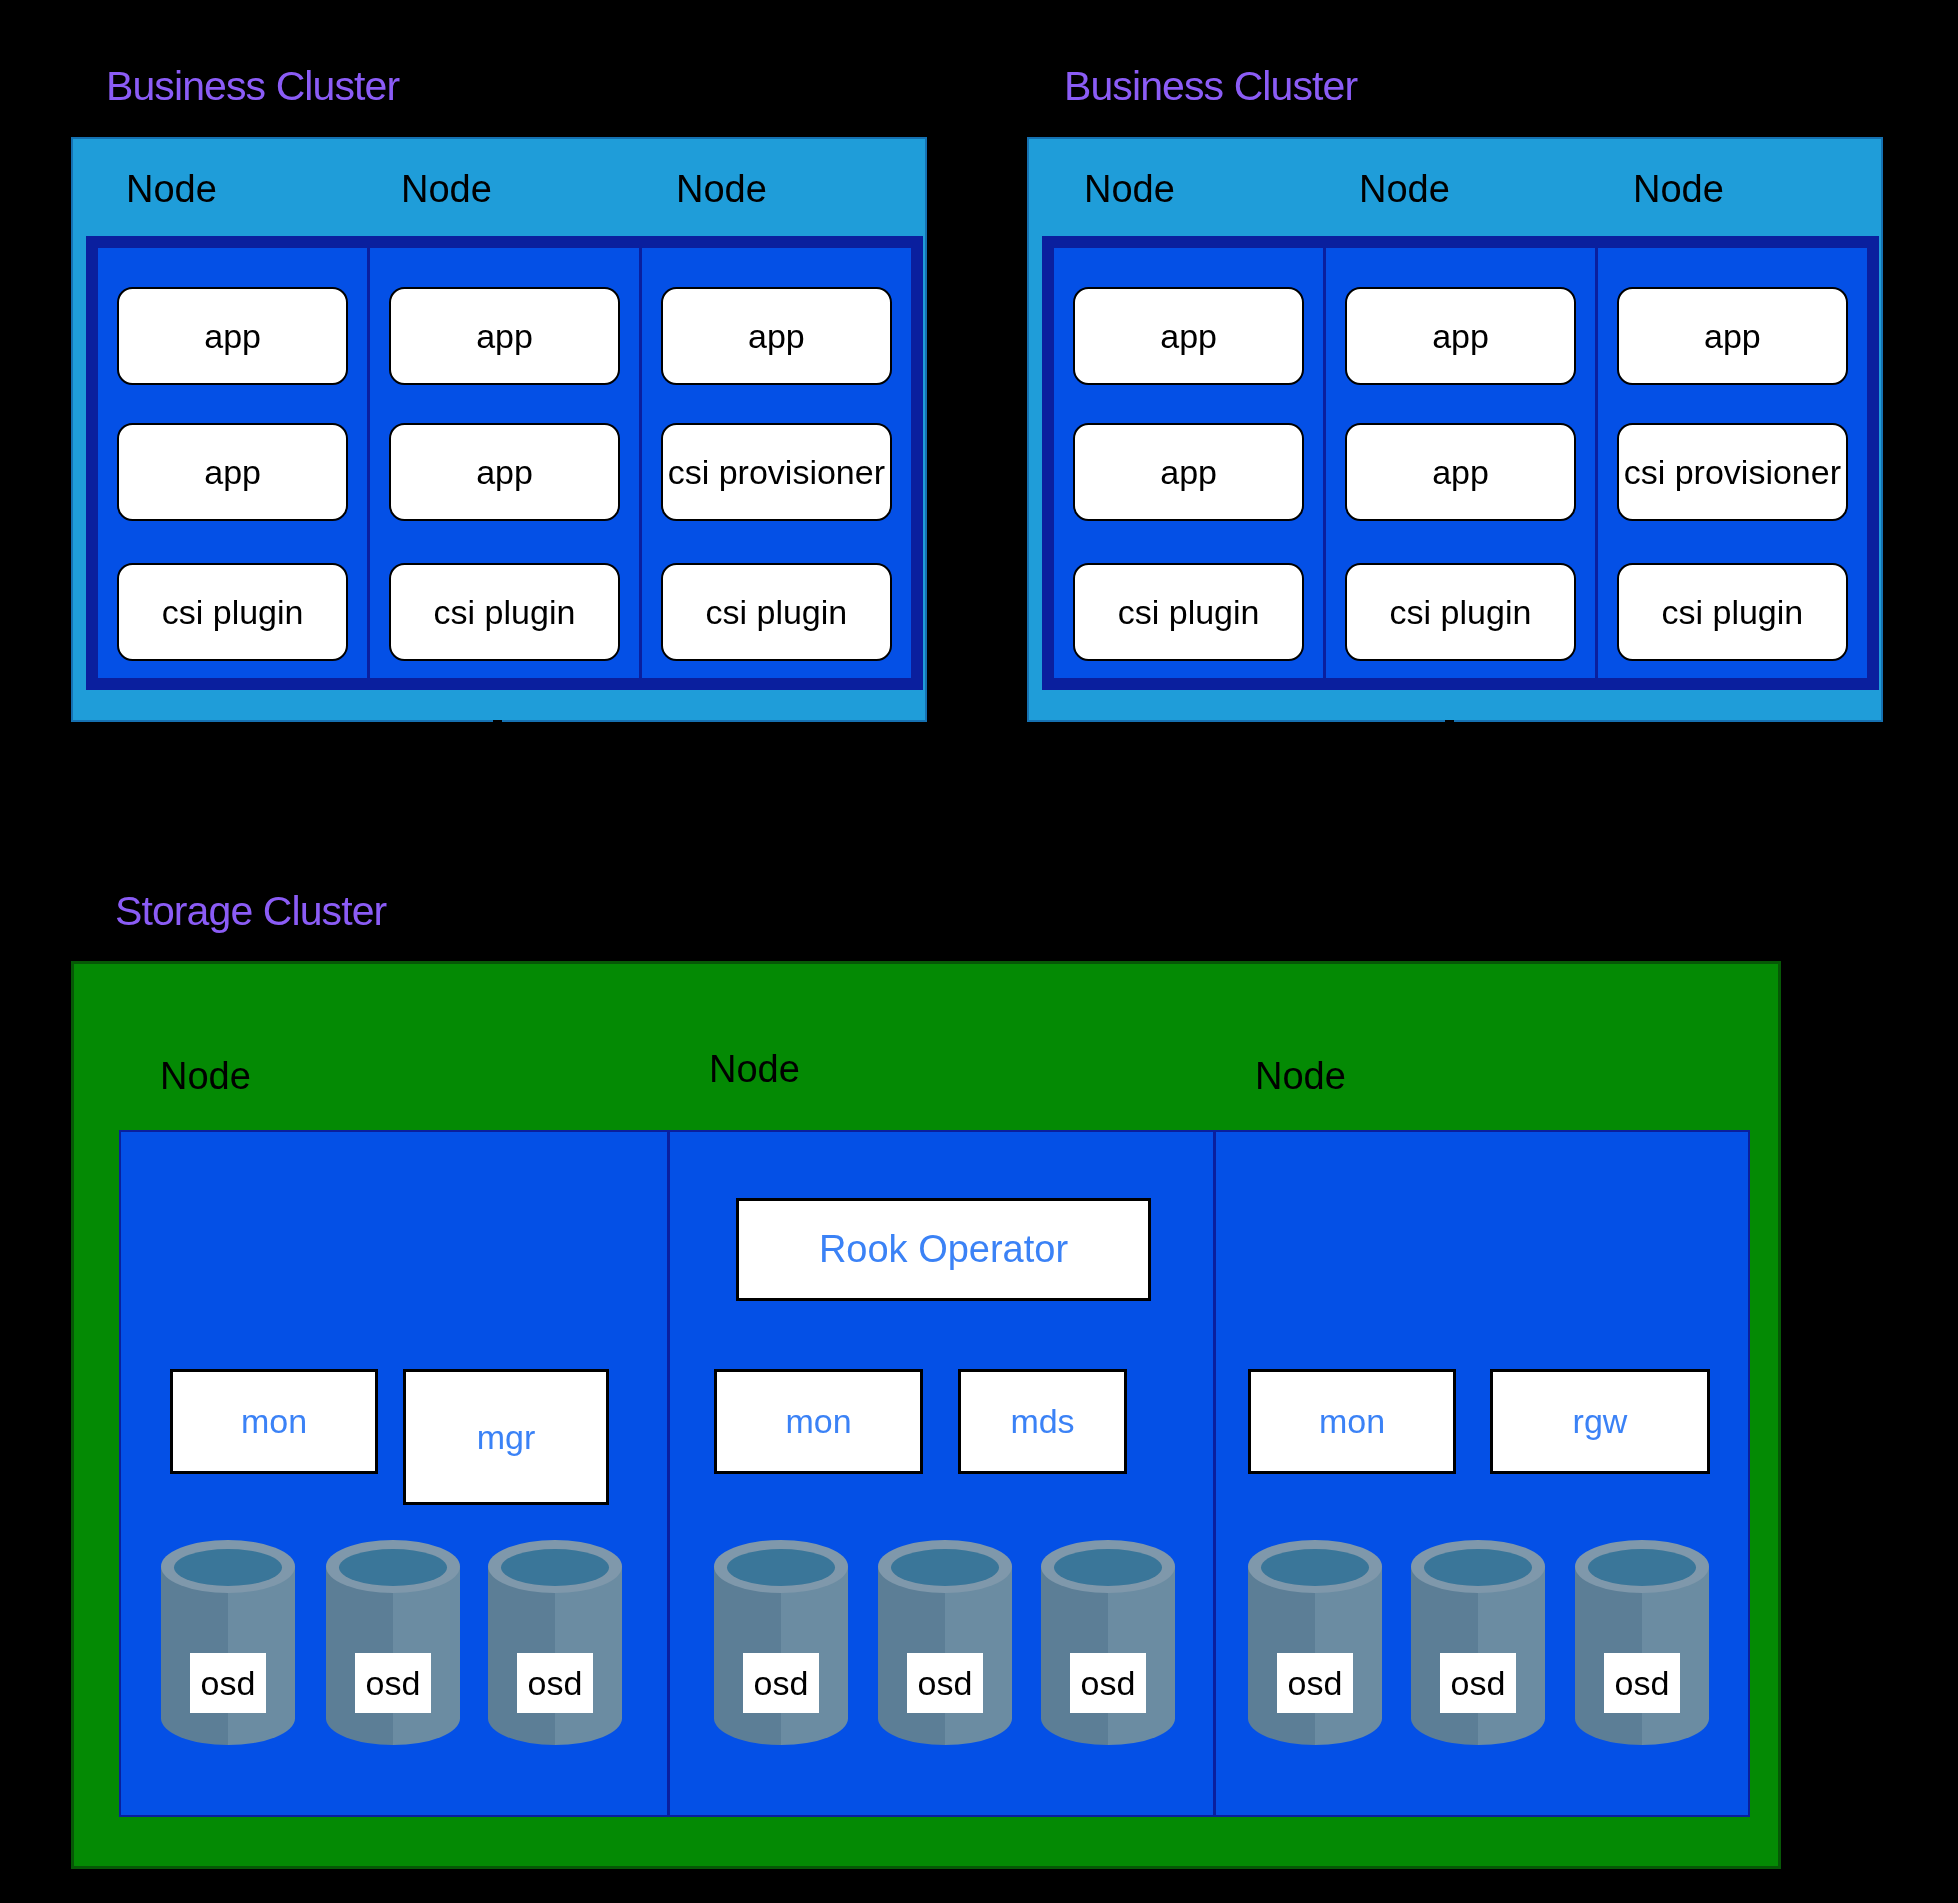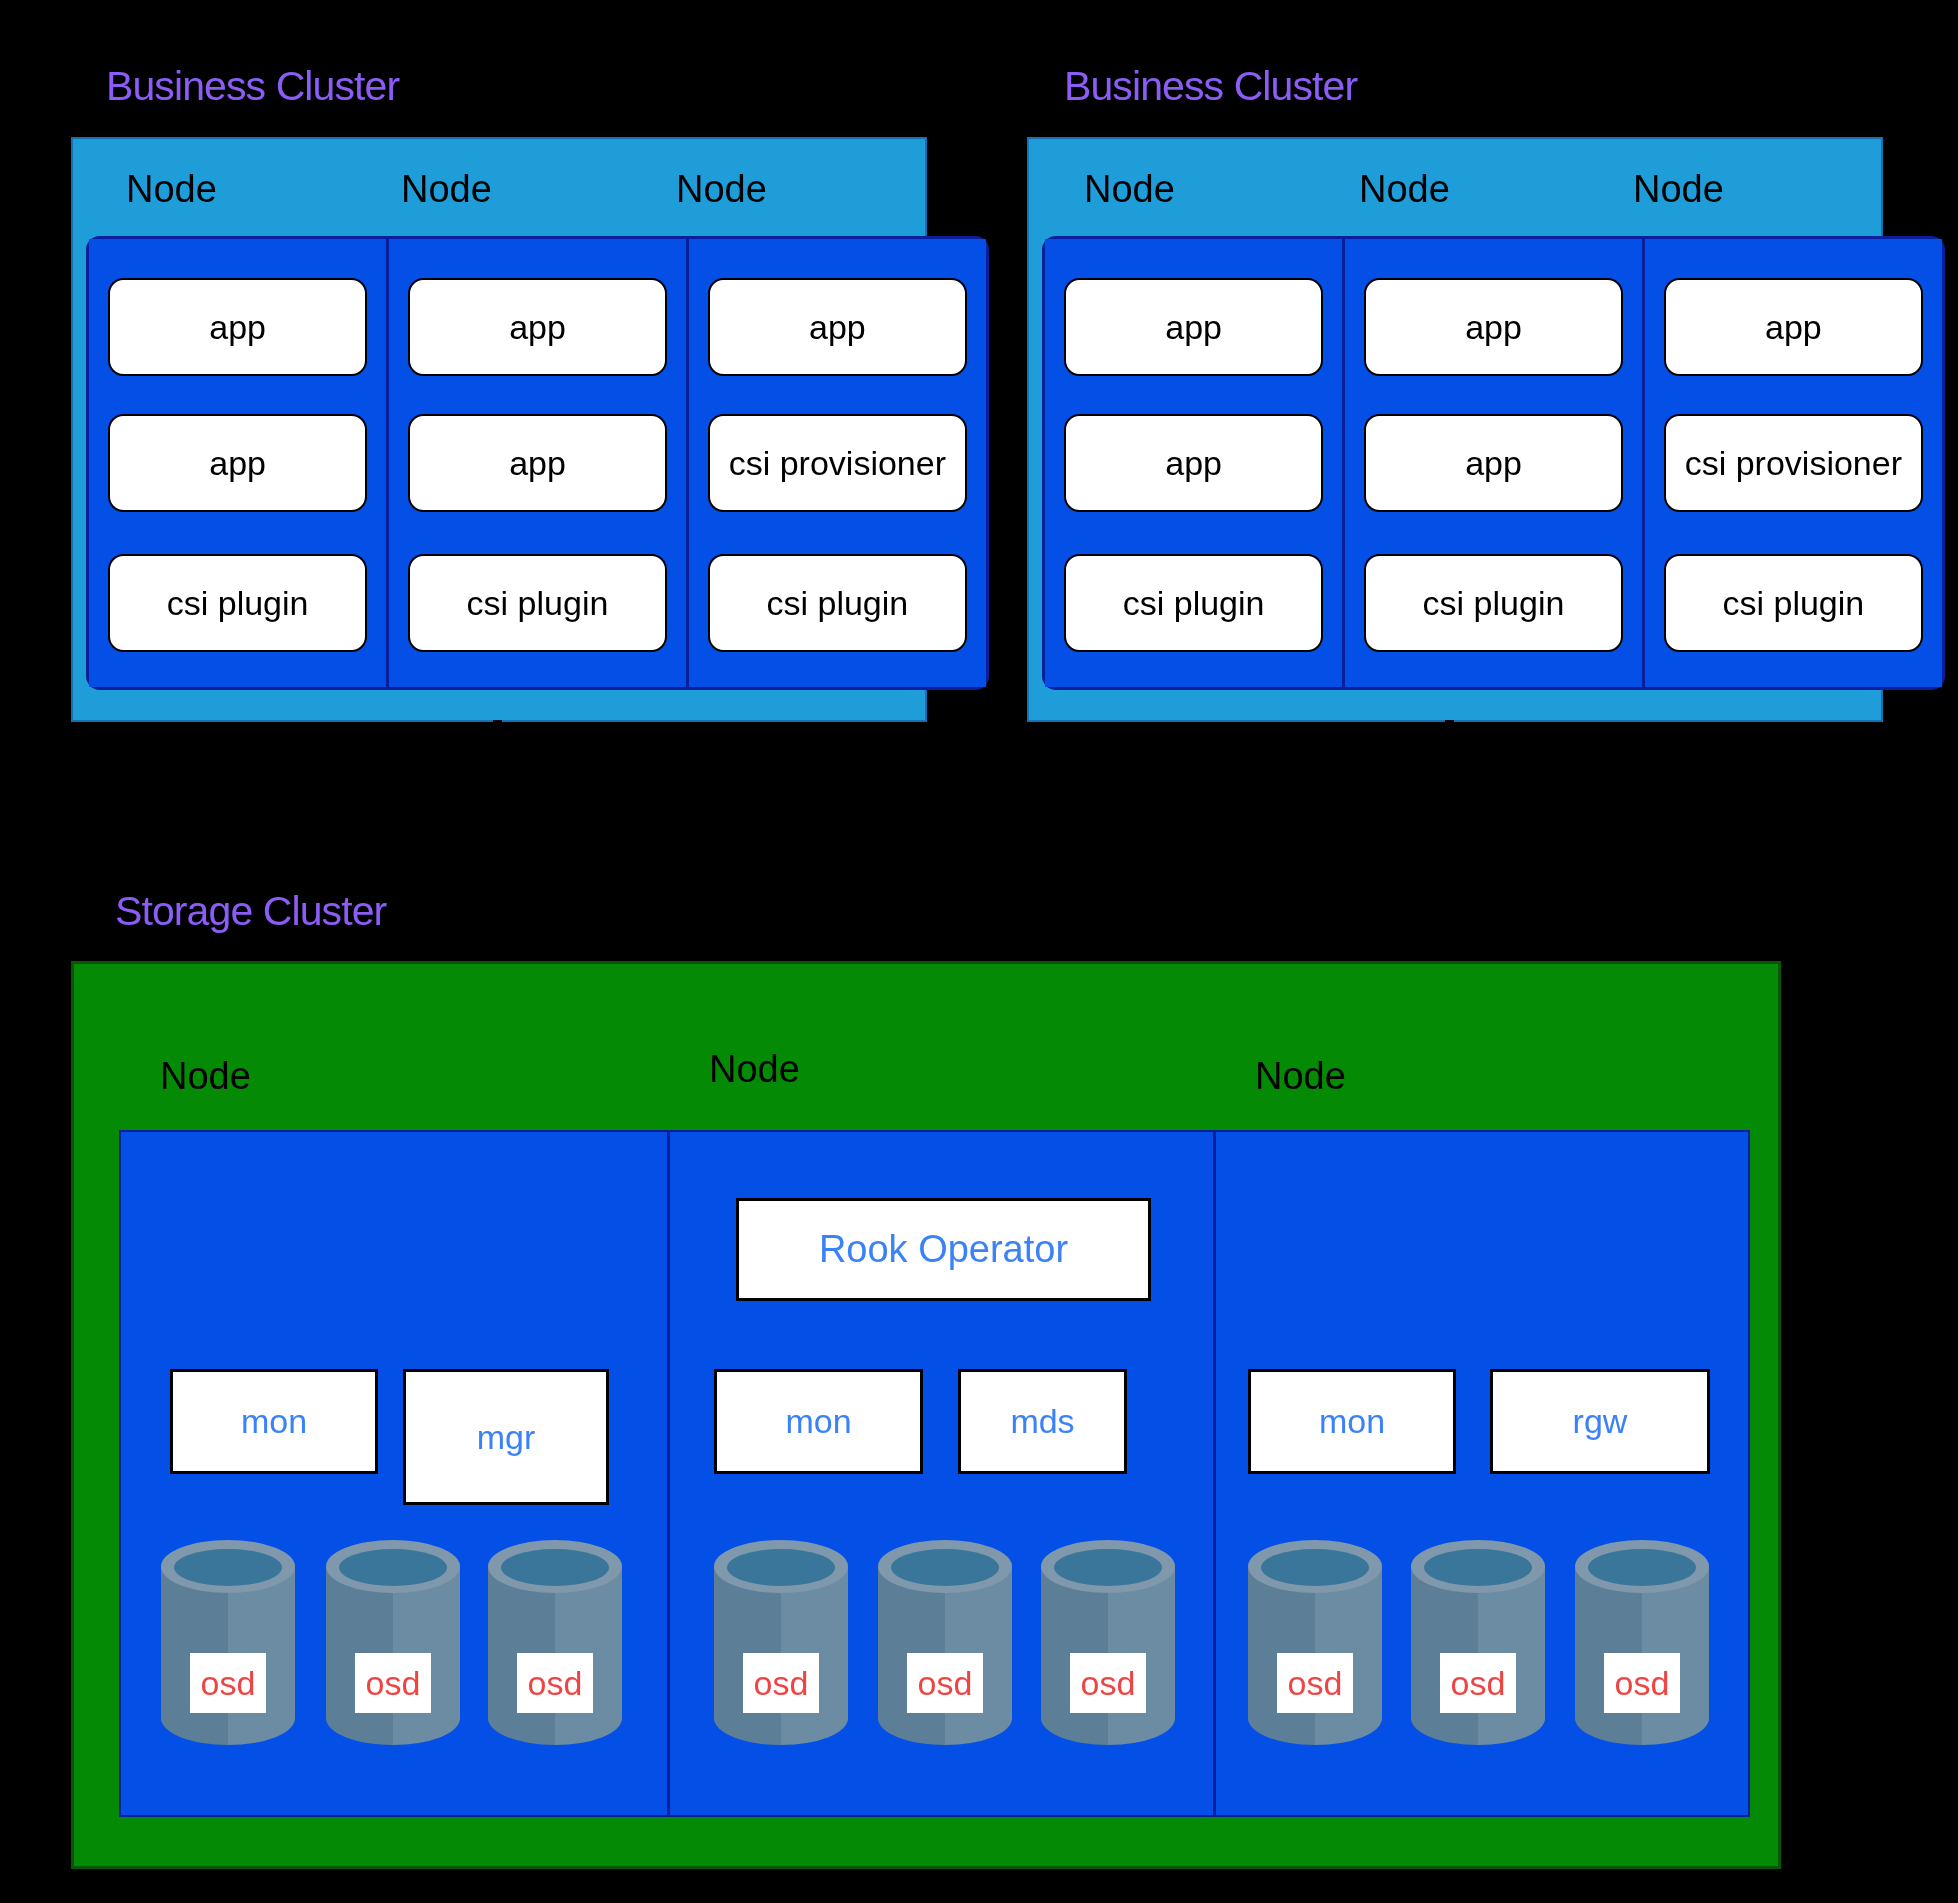--- a/index.html
+++ b/index.html
@@ -6,22 +6,22 @@
   body{position:relative;width:1959px;height:1904px;overflow:hidden;
        font-family:"Liberation Sans",sans-serif;-webkit-font-smoothing:antialiased;}
 
   .title{position:absolute;font-size:41px;font-weight:500;letter-spacing:-0.9px;
          color:#8b5cf6;white-space:nowrap;}
 
   
   .bc{position:absolute;top:137px;width:856px;height:585px;background:#1f9dd9;
       border:2.6px solid #1571b2;box-sizing:border-box;}
   .bc-node-label{position:absolute;top:29px;font-size:38px;color:#000;white-space:nowrap;}
-  .bc-cols{position:absolute;left:13px;top:97px;width:903px;height:454px;
-           background:#0a1f9e;display:flex;gap:2.6px;padding:3px;box-sizing:border-box;border-radius:14px;}
+  .bc-cols{position:absolute;left:13px;top:97px;width:837px;height:454px;
+           background:#0a1f9e;display:flex;gap:2.6px;padding:12px;box-sizing:border-box;}
   .bc-col{flex:1;background:#0450e6;position:relative;}
   .pod{margin:0 19px;height:98px;background:#fff;border:2.6px solid #000;border-radius:15.4px;
        display:flex;align-items:center;justify-content:center;text-align:center;
        font-size:34px;line-height:1.12;color:#000;box-sizing:border-box;}
   .pod.r1{margin-top:39px}.pod.r2{margin-top:38px}.pod.r3{margin-top:42px}
 
   
   .sc{position:absolute;left:71px;top:961px;width:1710px;height:908px;
       background:#048a04;border:3.4px solid #065806;box-sizing:border-box;}
   .sc-node-label{position:absolute;top:91px;font-size:38px;color:#000;white-space:nowrap;}
@@ -33,21 +33,21 @@
   .sbox.rook{font-size:38px;}
 
   
   .cyl{position:absolute;width:134px;height:205px;}
   .cyl-body{position:absolute;left:0;right:0;top:26.5px;bottom:0;
             background:linear-gradient(90deg,#5c7e96 0 50%,#6b8ca2 50% 100%);
             border-radius:0 0 50% 50% / 0 0 15% 15%;}
   .cyl-top{position:absolute;left:0;right:0;top:0;height:53px;background:#7f98ab;border-radius:50%;}
   .cyl-hole{position:absolute;left:13px;right:13px;top:8.6px;height:37px;background:#3a7699;border-radius:50%;}
   .cyl-label{position:absolute;left:29px;top:113px;width:76px;height:60px;background:#fff;
-             display:flex;align-items:center;justify-content:center;font-size:34px;color:#ef4444;}
+             display:flex;align-items:center;justify-content:center;font-size:34px;color:#000000;}
 
   .tick{position:absolute;background:#000;}
 </style>
 </head>
 <body>
 
 <div class="title" style="left:106px;top:63px">Business Cluster</div>
 
 <div class="bc" style="left:71px">
   <div class="bc-node-label" style="left:53px">Node</div>

